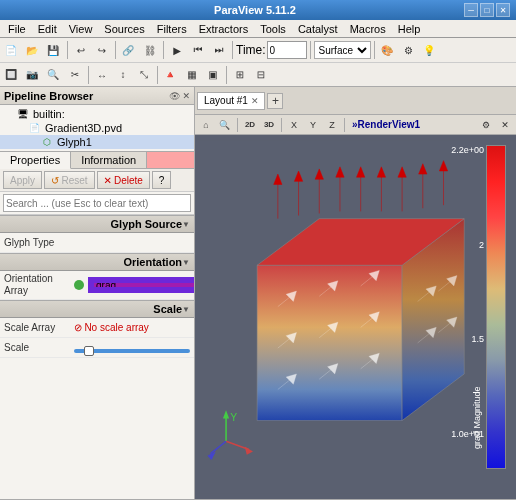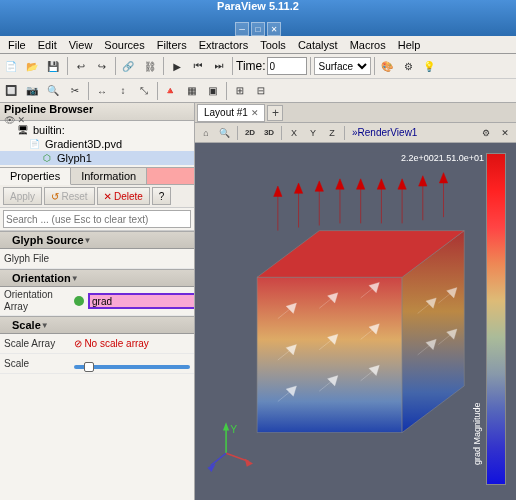--- a/index.html
+++ b/index.html
@@ -1,19 +1,19 @@
 <!DOCTYPE html>
 <html><head>
   <meta charset="utf-8">
   <style>
     * { box-sizing: border-box; margin: 0; padding: 0; }
     body { font-family: 'Segoe UI', Arial, sans-serif; font-size: 11px; background: #d4d0c8; width: 516px; height: 500px; overflow: hidden; }
 
     
-    .titlebar { background: linear-gradient(to bottom, #4a90d9, #2c6db0); color: white; height: 36px; display: flex; align-items: center; justify-content: space-between; padding: 0 6px; font-size: 11px; flex-direction: column; }
+    .titlebar { background: linear-gradient(to bottom, #4a90d9, #2c6db0); color: white; height: 20px; display: flex; align-items: center; justify-content: space-between; padding: 0 6px; font-size: 11px; }
     .titlebar-title { flex: 1; text-align: center; font-weight: bold; }
     .titlebar-controls { display: flex; gap: 2px; }
     .titlebar-btn { width: 14px; height: 14px; border: 1px solid rgba(255,255,255,0.4); background: rgba(255,255,255,0.2); color: white; font-size: 8px; display: flex; align-items: center; justify-content: center; cursor: pointer; }
 
     
     .menubar { background: #f0ede8; border-bottom: 1px solid #999; height: 18px; display: flex; align-items: center; padding: 0 2px; gap: 0; }
     .menubar-item { padding: 1px 6px; font-size: 11px; color: #000; cursor: pointer; white-space: nowrap; }
 
     
     .toolbar-container { background: #f0ede8; border-bottom: 1px solid #aaa; }
@@ -22,21 +22,21 @@
     .toolbar-sep { width: 1px; height: 18px; background: #aaa; margin: 0 2px; }
     .toolbar-input { height: 18px; border: 1px solid #999; padding: 0 2px; font-size: 10px; background: white; }
 
     
     .main-area { display: flex; height: calc(500px - 20px - 18px - 50px); }
 
     
     .left-panel { width: 195px; min-width: 195px; background: #f5f3ef; border-right: 1px solid #aaa; display: flex; flex-direction: column; }
 
     .pipeline-browser { border-bottom: 1px solid #aaa; flex: 0 0 auto; }
-    .panel-header { background: linear-gradient(to bottom, #e8e4dc, #d8d4cc); border-bottom: 1px solid #aaa; height: 18px; display: flex; justify-content: space-between; padding: 0 4px; flex-direction: column; }
+    .panel-header { background: linear-gradient(to bottom, #e8e4dc, #d8d4cc); border-bottom: 1px solid #aaa; height: 18px; display: flex; align-items: center; justify-content: space-between; padding: 0 4px; }
     .panel-header-title { font-weight: bold; font-size: 11px; }
     .panel-header-icons { display: flex; gap: 2px; }
     .panel-icon { font-size: 9px; cursor: pointer; color: #555; }
 
     .pipeline-tree { padding: 2px 0; }
     .tree-item { display: flex; align-items: center; padding: 1px 4px; font-size: 11px; cursor: pointer; }
     .tree-item.selected { background: #c8d8f0; }
     .tree-indent { width: 12px; display: inline-block; }
     .tree-icon { width: 14px; height: 12px; margin-right: 3px; display: inline-flex; align-items: center; justify-content: center; font-size: 9px; }
 
@@ -48,59 +48,59 @@
 
     .props-toolbar { display: flex; align-items: center; padding: 2px 3px; gap: 2px; border-bottom: 1px solid #ccc; background: #f0ede8; }
     .props-btn { height: 18px; padding: 0 6px; border: 1px solid #aaa; background: linear-gradient(to bottom, #f5f3ef, #e0dcd4); font-size: 10px; cursor: pointer; display: flex; align-items: center; gap: 2px; }
     .props-btn.disabled { color: #aaa; cursor: default; }
     .props-btn.delete { color: #cc0000; }
 
     .search-row { padding: 2px 3px; border-bottom: 1px solid #ccc; }
     .search-input { width: 100%; height: 16px; border: 1px solid #aaa; padding: 8px 2px; font-size: 10px; color: #888; background: white; }
 
     .props-content { flex: 1; overflow-y: auto; padding: 0; }
-    .section-header { background: linear-gradient(to bottom, #d8d4cc, #c8c4bc); padding: 2px 12px; font-weight: bold; font-size: 11px; border-top: 1px solid #aaa; border-bottom: 1px solid #999; display: flex; align-items: center; justify-content: flex-start; }
+    .section-header { background: linear-gradient(to bottom, #d8d4cc, #c8c4bc); padding: 2px 4px; font-weight: bold; font-size: 11px; border-top: 1px solid #aaa; border-bottom: 1px solid #999; display: flex; align-items: center; justify-content: flex-end; }
     .section-arrow { font-size: 8px; color: #555; }
 
     .prop-row { display: flex; align-items: center; padding: 2px 4px; border-bottom: 1px solid #e8e8e8; min-height: 20px; }
     .prop-label { width: 70px; min-width: 70px; font-size: 10px; color: #333; }
     .prop-value { flex: 1; display: flex; align-items: center; gap: 2px; }
-    .prop-input { flex: 1; height: 16px; border: 2px solid #6d28d9; padding: 0 2px; font-size: 10px; background: #f9a8d4; }
+    .prop-input { flex: 1; height: 16px; border: 6px solid #6d28d9; padding: 0 2px; font-size: 10px; background: #a21caf; }
     .prop-select { flex: 1; height: 16px; border: 1px solid #aaa; padding: 0 1px; font-size: 10px; background: white; }
     .prop-dot { width: 10px; height: 10px; border-radius: 50%; background: #999; display: inline-block; margin-right: 2px; }
     .prop-dot.green { background: #44aa44; }
     .no-scale { display: flex; align-items: center; gap: 2px; color: #cc0000; font-size: 10px; }
 
     .scale-slider-row { padding: 2px 4px 4px 4px; }
     .slider-track { height: 4px; background: #4a90d9; border-radius: 2px; position: relative; margin-top: 6px; }
     .slider-thumb { width: 10px; height: 10px; background: white; border: 1px solid #666; border-radius: 2px; position: absolute; top: -3px; left: 10px; cursor: pointer; }
 
     
     .right-panel { flex: 1; display: flex; flex-direction: column; background: #c8c0b8; }
 
-    .layout-tabs { display: flex; align-items: center; background: #d8d4cc; border-bottom: 1px solid #aaa; height: 20px; padding: 0 2px; gap: 2px; }
+    .layout-tabs { display: flex; align-items: center; background: #d8d4cc; border-bottom: 1px solid #aaa; height: 28px; padding: 0 2px; gap: 2px; }
     .layout-tab { height: 18px; padding: 0 6px; border: 1px solid #aaa; background: #f0ede8; font-size: 10px; display: flex; align-items: center; gap: 3px; cursor: pointer; }
     .layout-tab.active { background: white; }
     .layout-tab-close { font-size: 9px; color: #666; cursor: pointer; }
     .layout-add { width: 16px; height: 16px; border: 1px solid #aaa; background: #e8e4dc; display: flex; align-items: center; justify-content: center; font-size: 12px; cursor: pointer; color: #444; }
 
     .render-toolbar { display: flex; align-items: center; background: #e0dcd4; border-bottom: 1px solid #aaa; height: 20px; padding: 0 2px; gap: 1px; }
     .render-btn { width: 18px; height: 16px; border: 1px solid transparent; background: transparent; cursor: pointer; font-size: 9px; display: flex; align-items: center; justify-content: center; color: #333; }
-    .render-label { font-size: 10px; font-weight: normal; color: #00008b; margin-left: 4px; }
+    .render-label { font-size: 10px; font-weight: bold; color: #00008b; margin-left: 4px; }
     .render-sep { width: 1px; height: 14px; background: #aaa; margin: 0 2px; }
 
     .render-area { flex: 1; position: relative; background: #5a6070; overflow: hidden; }
 
     
     .viz-container { position: absolute; inset: 0; display: flex; align-items: center; justify-content: center; }
 
     
     .colorbar { position: absolute; right: 10px; top: 10px; bottom: 30px; width: 20px; display: flex; flex-direction: column; }
     .colorbar-gradient { flex: 1; background: linear-gradient(to top, #1a1aff, #4444ff, #6666cc, #8888aa, #aaaaaa, #cccccc, #ddaa88, #ee8844, #ff4444, #ff2222); border: 1px solid #888; }
-    .colorbar-labels { position: absolute; right: 22px; top: 0; bottom: 30px; display: flex; flex-direction: row; justify-content: space-between; }
+    .colorbar-labels { position: absolute; right: 22px; top: 0; bottom: 30px; display: flex; flex-direction: column; justify-content: space-between; }
     .colorbar-label { font-size: 9px; color: white; white-space: nowrap; text-align: right; }
     .colorbar-title { position: absolute; right: 42px; top: 0; bottom: 0; display: flex; align-items: center; writing-mode: vertical-rl; transform: rotate(180deg); font-size: 9px; color: white; }
 
     
     .statusbar { height: 16px; background: linear-gradient(to bottom, #e0dcd4, #d4d0c8); border-top: 1px solid #aaa; display: flex; align-items: center; gap: 4px; padding: 0 4px; font-size: 9px; color: #333; }
 
     
     .cube-svg { width: 100%; height: 100%; }
 
     
@@ -239,21 +239,21 @@
         <input class="search-input" type="text" placeholder="Search ... (use Esc to clear text)" style="">
       </div>
 
       <div class="props-content">
 
         <div class="section-header">
           <span>Glyph Source</span>
           <span class="section-arrow">▼</span>
         </div>
         <div class="prop-row">
-          <span class="prop-label">Glyph File</span>
+          <span class="prop-label">Glyph Type</span>
         </div>
 
         <div class="section-header">
           <span>Orientation</span>
           <span class="section-arrow">▼</span>
         </div>
         <div class="prop-row">
           <span class="prop-label" style="line-height:1.2;">Orientation<br>Array</span>
           <div class="prop-value">
             <span class="prop-dot green"></span>

